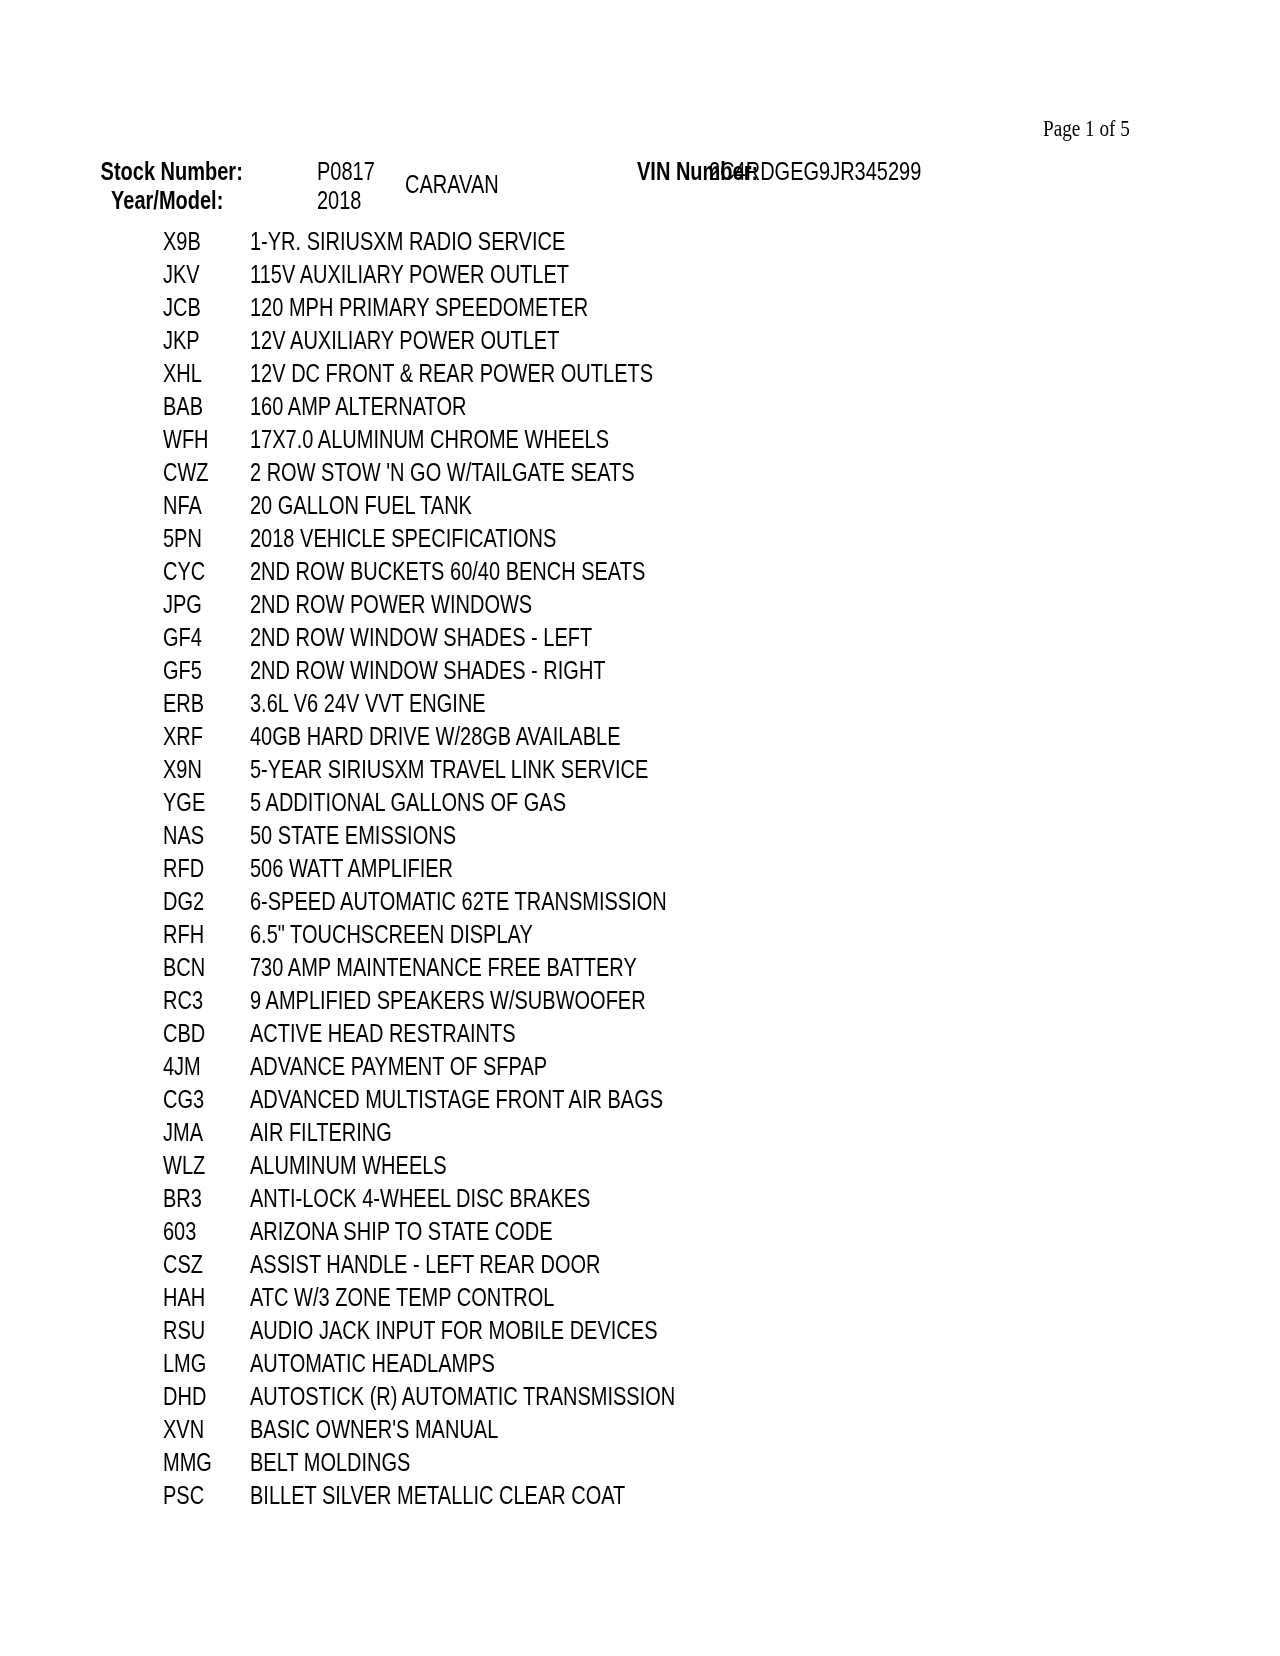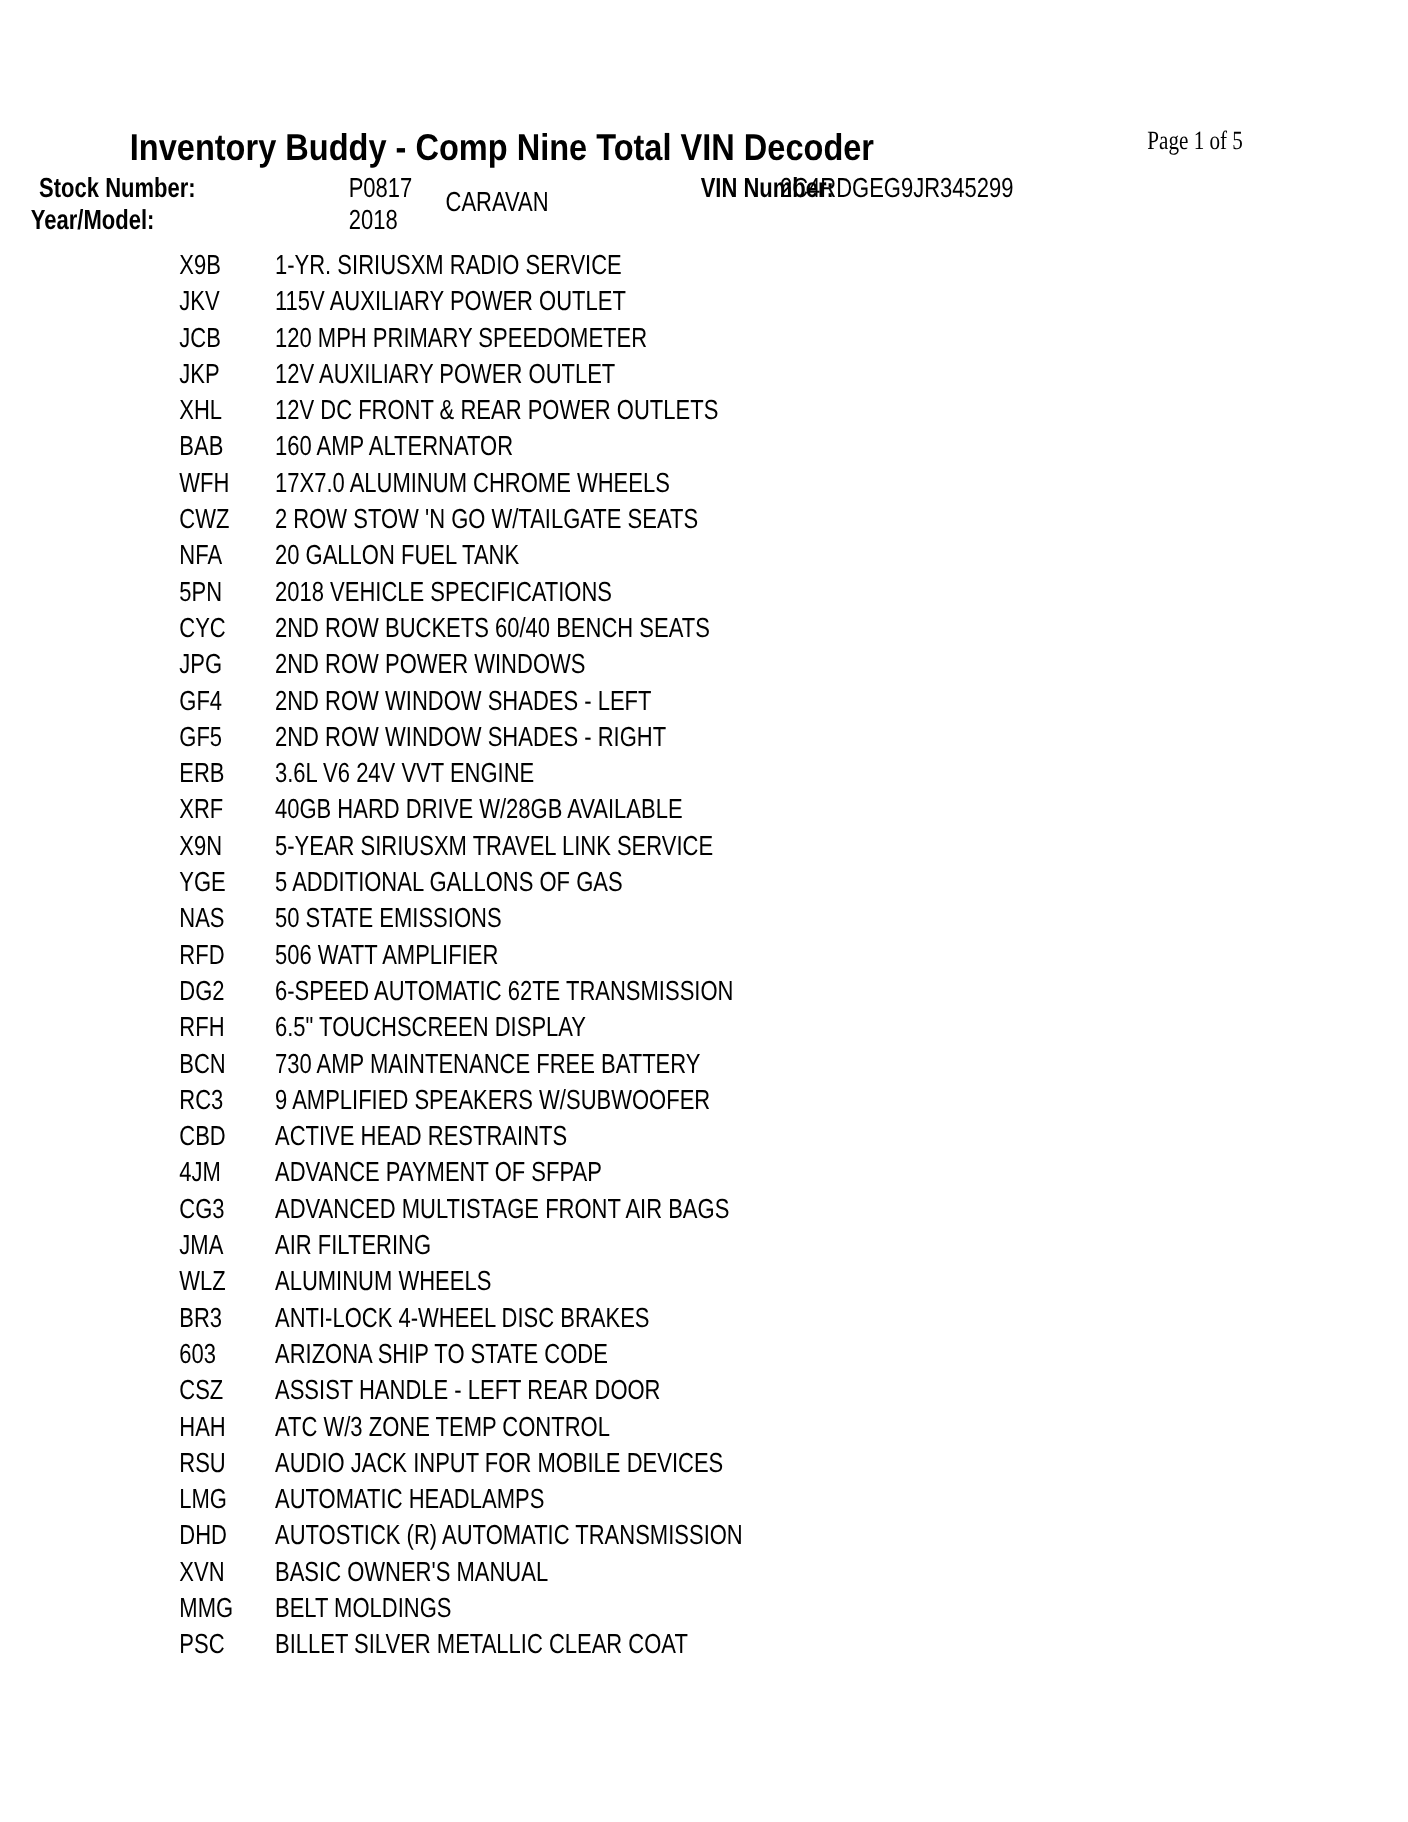--- a/index.html
+++ b/index.html
@@ -22,40 +22,37 @@
     font-size: 34px; font-weight: bold; line-height: 41px;
   }
   .doc-title .cond { transform: scaleX(0.87); }
 
   .page-indicator {
     left: 1043px; top: 116px;
     font-size: 24px; line-height: 25px; font-family: Liberation Serif, serif;
   }
 
   .hdr { font-size: 25px; line-height: 25px; }
-  .lbl-box { position: absolute; left: 0; width: 307px; text-align: left; font-weight: bold; }
+  .lbl-box { position: absolute; left: 0; width: 307px; text-align: center; font-weight: bold; }
   .vin-lbl { left: 637px; font-weight: bold; }
 
   .options-list {
     position: absolute; left: 118px; top: 225px;
     font-size: 25px;
   }
   .opt-row { position: relative; height: 33px; }
   .opt-row > span { position: absolute; top: 4px; line-height: 25px; white-space: nowrap; }
   .opt-code { left: 0; margin-left: 45px; }
   .opt-desc { left: 132px; }
 </style>
 </head>
 <body>
 
 <div class="page">
 
-  <div class="abs doc-title">
-    <span class="cond">Inventory Buddy - Comp Nine Total VIN Decoder</span>
-  </div>
 
   <div class="abs page-indicator">
     <span class="cond">Page 1 of 5</span>
   </div>
 
   <div class="abs hdr lbl-box" style="top:159px">
     <span class="cond-r">Stock Number:</span>
   </div>
   <div class="abs hdr" style="left:317px; top:159px">
     <span class="cond">P0817</span>

